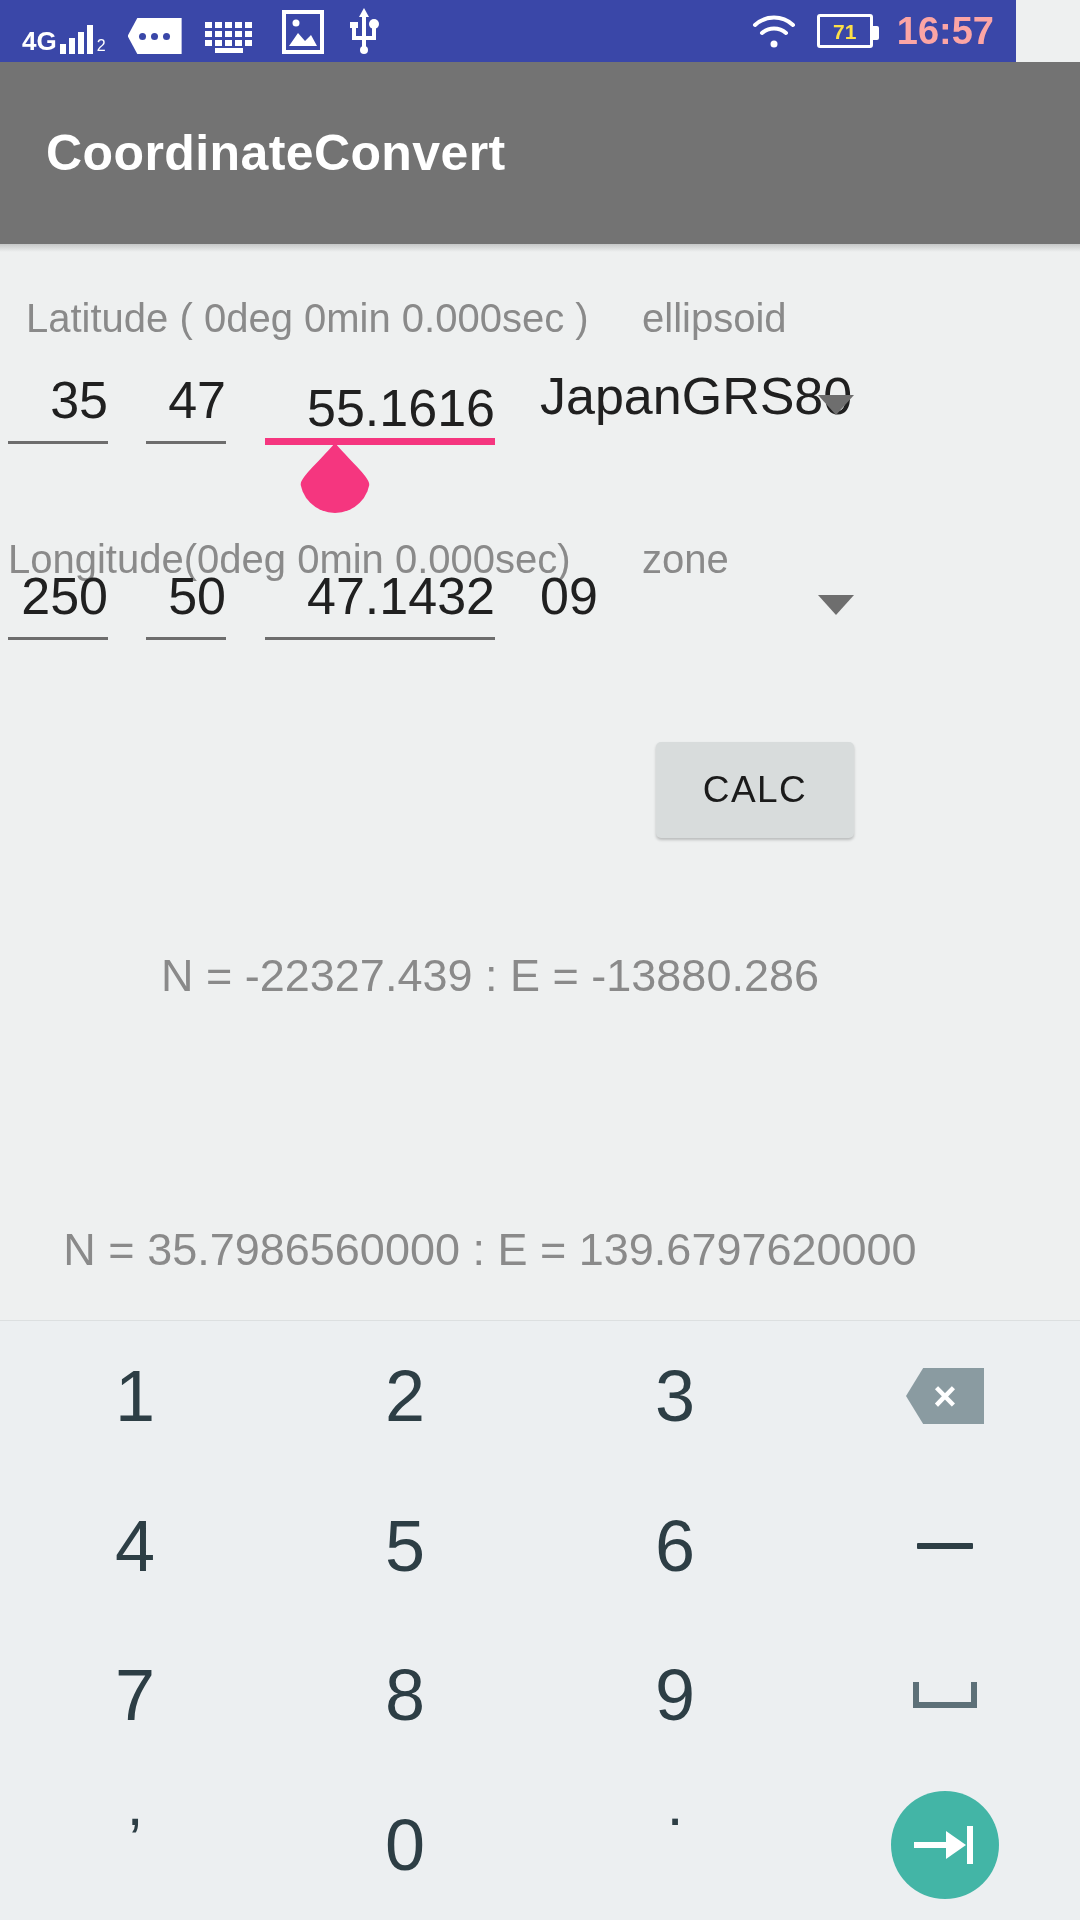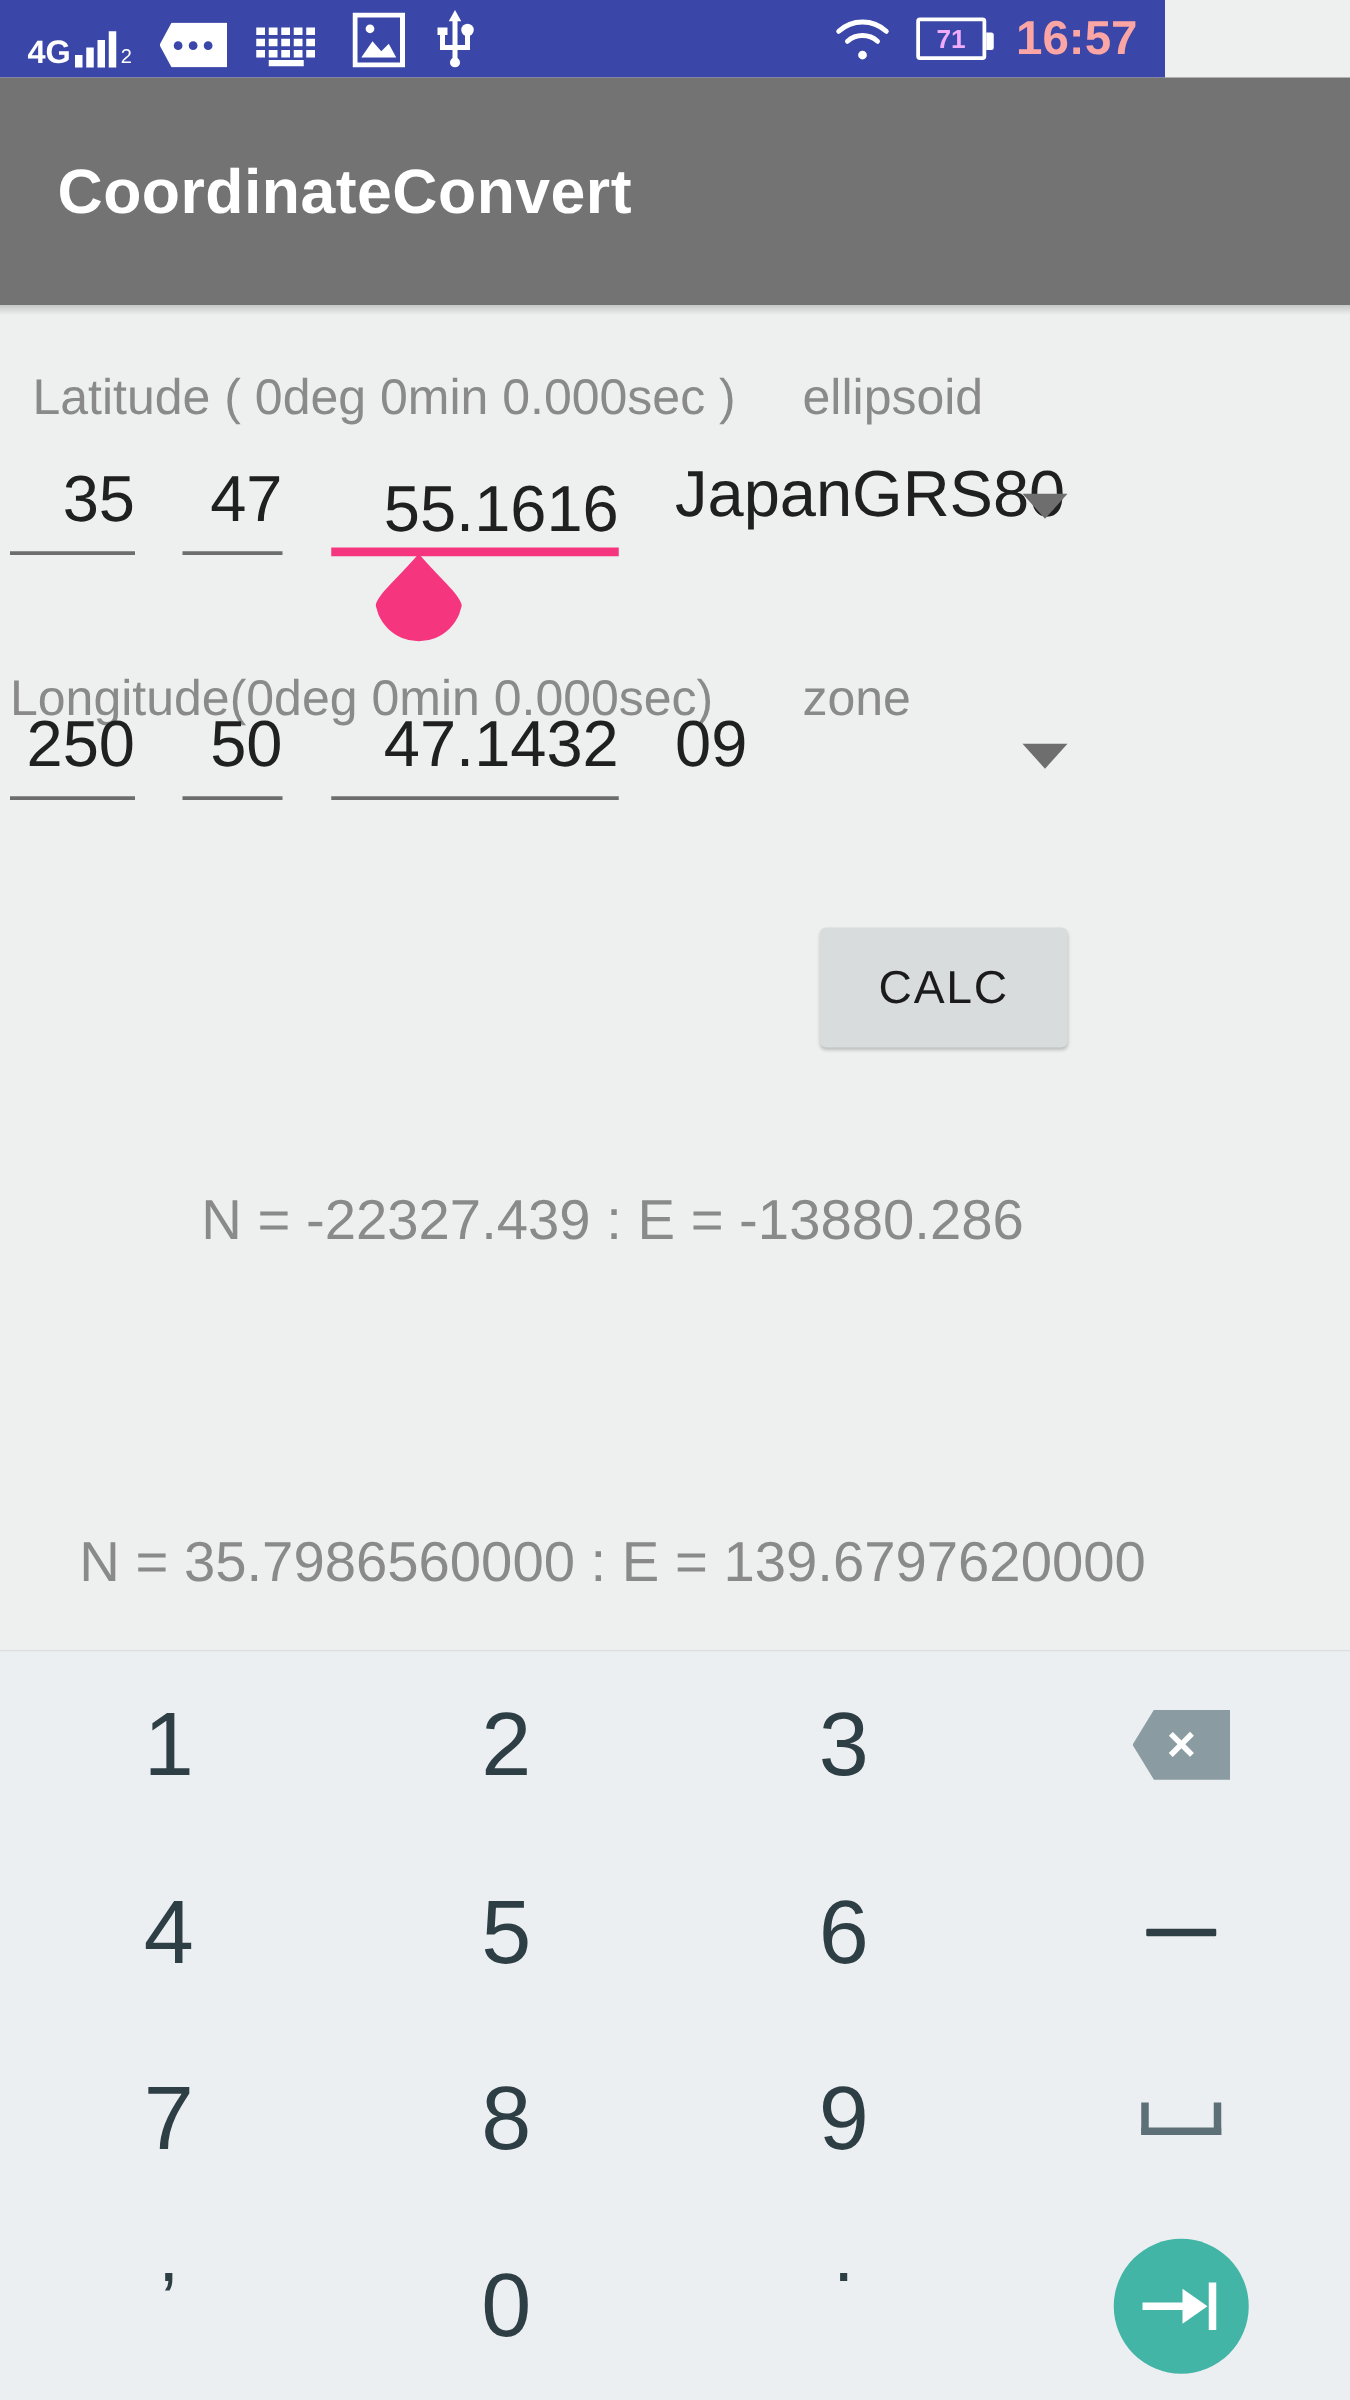--- a/index.html
+++ b/index.html
@@ -6,21 +6,21 @@
   html, body {
     width:1080px; height:1920px;
     background:#eeeeee;
     font-family:"Liberation Sans", sans-serif;
     overflow:hidden;
   }
   #screen { position:relative; width:1080px; height:1920px; background:#eef0f0; }
 
   
   .statusbar{
-    position:absolute; left:0; top:0; width:932px; height:62px;
+    position:absolute; left:0; top:0; width:1016px; height:62px;
     background:#3a47a8; display:flex; align-items:center; padding:0 22px;
   }
   .sb-left{ display:flex; align-items:flex-end; gap:22px; }
   .sb-right{ margin-left:auto; display:flex; align-items:center; gap:20px; }
   .ico{ display:block; }
   .sb-time{
     color:#fca5a5; font-size:38px; font-weight:bold; letter-spacing:0px;
     line-height:38px; margin-left:4px;
   }
   .sig-wrap{ display:flex; align-items:flex-end; gap:3px; }
@@ -39,21 +39,21 @@
   }
   .simicon b{ width:7px; height:7px; border-radius:50%; background:#3a47a8; display:block; }
   .battery{
     position:relative; width:56px; height:34px; border:3px solid #fff; border-radius:3px;
     display:flex; align-items:center; justify-content:center;
   }
   .battery:after{
     content:""; position:absolute; right:-9px; top:9px; width:6px; height:14px;
     background:#fff; border-radius:0 2px 2px 0;
   }
-  .battery span{ color:#f0abfc; font-size:21px; font-weight:bold; line-height:21px; }
+  .battery span{ color:#fde047; font-size:21px; font-weight:bold; line-height:21px; }
 
   
   .appbar{
     position:absolute; left:0; top:62px; width:1080px; height:182px;
     background:#737373; display:flex; align-items:center;
   }
   .appbar .title{
     color:#ffffff; font-size:50px; font-weight:bold; padding-left:46px; letter-spacing:0.4px;
   }
   .appbar-shadow{

